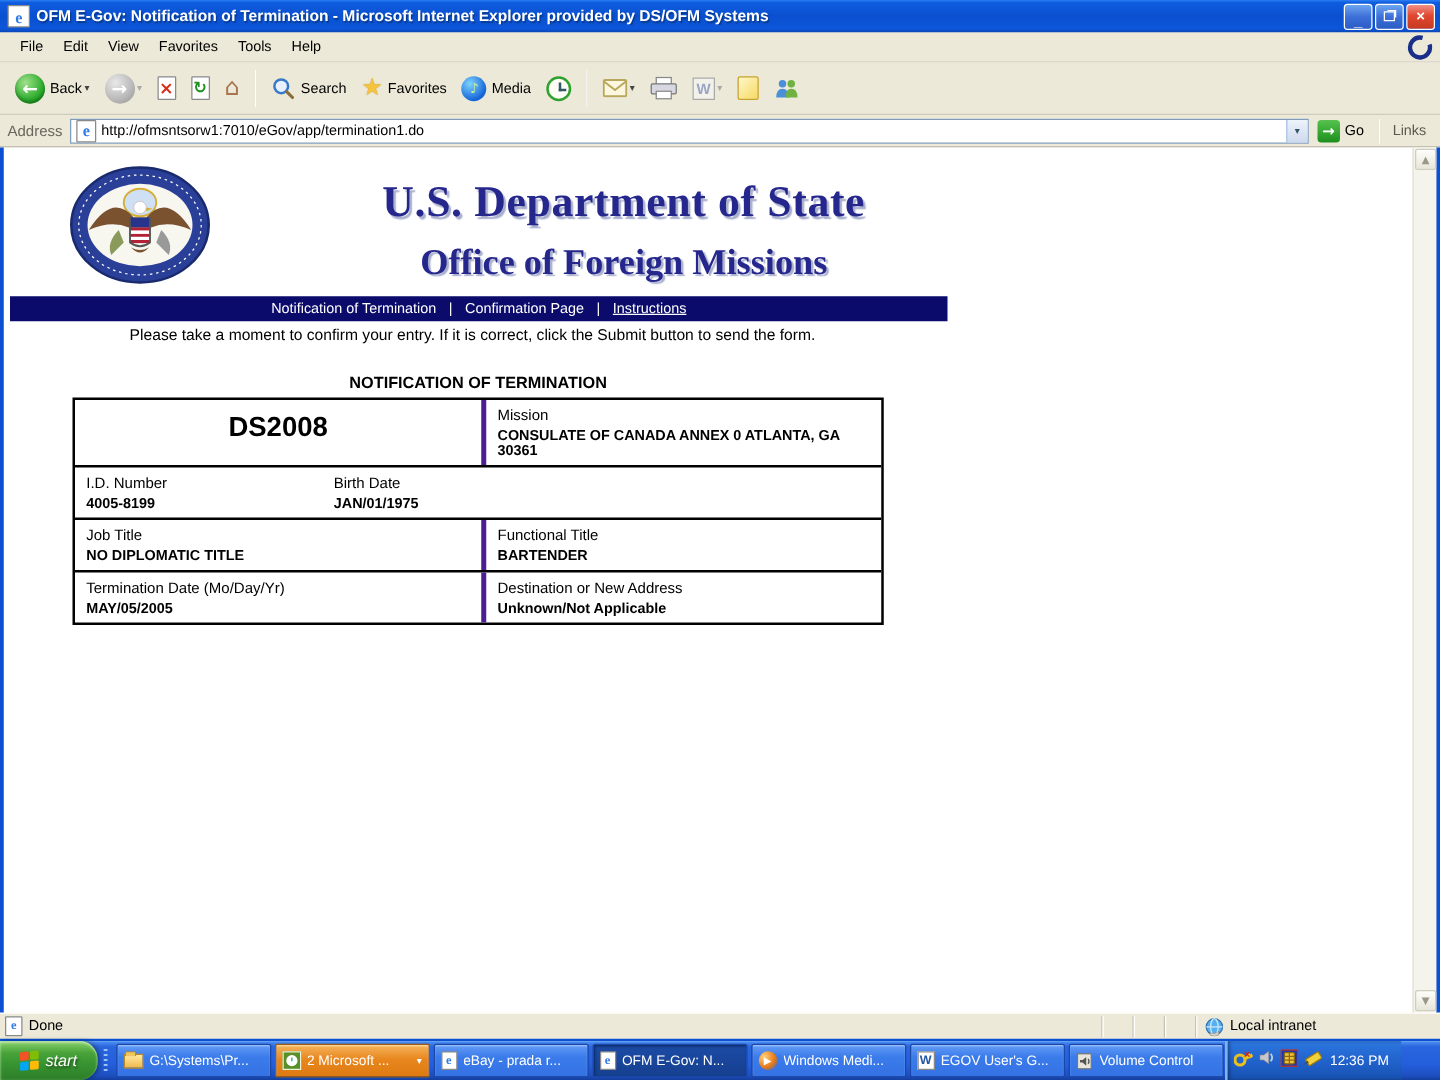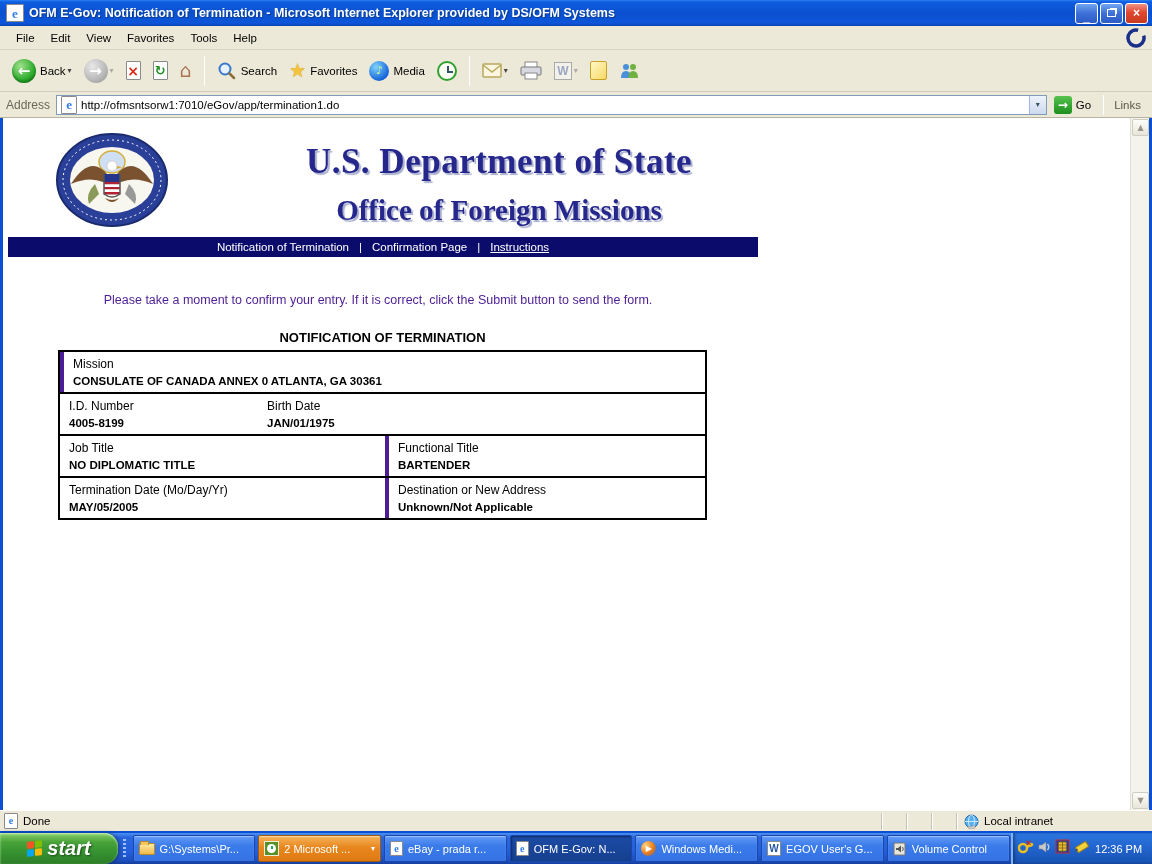--- a/index.html
+++ b/index.html
@@ -76,21 +76,21 @@
   .hdr { display:flex; padding-top:14px; }
   .seal { margin-left:52px; width:114px; height:96px; }
   .hdr-titles { width:600px; margin-left:30px; text-align:center; font-family:"Liberation Serif","DejaVu Serif",serif; color:#26278c; font-weight:bold; }
   .hdr-line1 { font-size:35px; margin-top:10px; text-shadow:2px 2px 1px #a8aecd; letter-spacing:.5px; }
   .hdr-line2 { font-size:29px; margin-top:12px; text-shadow:2px 2px 1px #a8aecd; }
   .navband { margin-left:5px; margin-top:9px; width:750px; height:20px; background:#0b0b6b; color:#fff;
     display:flex; align-items:center; justify-content:center; font-size:11.5px; }
   .navband a { color:#fff; text-decoration:none; cursor:pointer; }
   .navband a.underline { text-decoration:underline; }
   .nav-sep { margin:0 10px; }
-  .intro { width:750px; text-align:center; margin-top:36px; font-size:12.5px; color:#4c1d95; }
+  .intro { width:750px; text-align:center; margin-top:4px; font-size:12.5px; color:#000000; }
   .form-title { width:649px; margin-left:55px; margin-top:23px; text-align:center; font-weight:bold; font-size:13px; }
   .dtable { margin-left:55px; margin-top:5px; width:649px; border:2px solid #000; }
   .t-row { display:flex; }
   .t-row + .t-row { border-top:2px solid #000; }
   .cell { padding:5px 9px; }
   .cell-l { width:325px; }
   .cell-r { flex:1; border-left:4px solid #4c1d95; }
   .big-code { font-size:22px; font-weight:bold; text-align:center; padding-top:9px; }
   .f-label { font-size:12px; }
   .f-value { font-size:11.5px; font-weight:bold; margin-top:4px; }
@@ -103,23 +103,23 @@
   
   .statusbar { height:21px; background:#ece9d8; border-top:1px solid #fff; display:flex; align-items:center; font-size:11.5px; }
   .status-left { flex:1; display:flex; align-items:center; padding-left:4px; border-right:1px solid #c6c3b4; height:17px; margin:2px 0; }
   .status-pane { width:25px; height:17px; border-right:1px solid #c6c3b4; border-left:1px solid #fff; margin:2px 0; }
   .status-zone { width:195px; height:17px; display:flex; align-items:center; padding-left:6px; border-left:1px solid #fff; margin:2px 0; }
   .win-bottom { height:2px; background:#0a50d0; }
 
   
   .taskbar { height:31px; background:linear-gradient(180deg,#4d92f5 0%,#2a66dd 14%,#245edc 60%,#1d4fc0 88%,#153f9e 100%);
     display:flex; align-items:stretch; }
-  .start-btn { width:118px; border-radius:0 14px 14px 0; background:linear-gradient(180deg,#89d06c 0%,#48a339 30%,#379331 60%,#2d7e28 100%);
+  .start-btn { width:78px; border-radius:0 14px 14px 0; background:linear-gradient(180deg,#89d06c 0%,#48a339 30%,#379331 60%,#2d7e28 100%);
     box-shadow:inset 0 1px 2px #cdf0b8, 2px 0 4px rgba(0,0,0,.35); display:flex; align-items:center; justify-content:center;
-    color:#fff; font-weight:bold; font-style:italic; font-size:20px; cursor:pointer; text-shadow:1px 1px 2px #1c4f17; }
+    color:#fff; font-weight:normal; font-style:italic; font-size:13px; cursor:pointer; text-shadow:1px 1px 2px #1c4f17; }
   .xp-flag { width:15px; height:15px; display:grid; grid-template-columns:7px 7px; grid-template-rows:7px 7px; gap:1px;
     margin-right:5px; transform:skewY(-6deg); }
   .xp-flag i { border-radius:1px; }
   .ql-sep { width:13px; display:flex; align-items:center; justify-content:center; }
   .ql-dots { width:3px; height:20px; background:repeating-linear-gradient(180deg,#9cc0f8 0 2px,transparent 2px 4px); }
   .task-item { flex:1; max-width:124px; margin:2px 1.5px; border-radius:2px; border:1px solid #1b47a8;
     background:linear-gradient(180deg,#639af6 0%,#3a7bea 40%,#3572e4 100%); box-shadow:inset 0 1px 1px #9cc2fb;
     color:#fff; font-size:11px; display:flex; align-items:center; padding:0 5px; cursor:pointer; overflow:hidden; white-space:nowrap; }
   .task-item.active { background:linear-gradient(180deg,#1c4ba6 0%,#16408f 100%); box-shadow:inset 1px 1px 2px #0d2a63; }
   .task-item.attention { background:linear-gradient(180deg,#f5b45c 0%,#e8871f 45%,#df7a12 100%); box-shadow:inset 0 1px 1px #ffd9a0; border-color:#9c5a0d; }
@@ -312,20 +312,21 @@
       <span class="nav-sep">|</span>
       <a class="underline">Instructions</a>
     </div>
 
     <div class="intro">Please take a moment to confirm your entry. If it is correct, click the Submit button to send the form.</div>
 
     <div class="form-title">NOTIFICATION OF TERMINATION</div>
 
     <div class="dtable">
       <div class="t-row">
+        <div class="cell cell-l big-code">DS2008</div>
         <div class="cell cell-r">
           <div class="f-label">Mission</div>
           <div class="f-value">CONSULATE OF CANADA ANNEX 0 ATLANTA, GA 30361</div>
         </div>
       </div>
       <div class="t-row">
         <div class="cell row-flex3">
           <div class="g1">
             <div class="f-label">I.D. Number</div>
             <div class="f-value">4005-8199</div>

